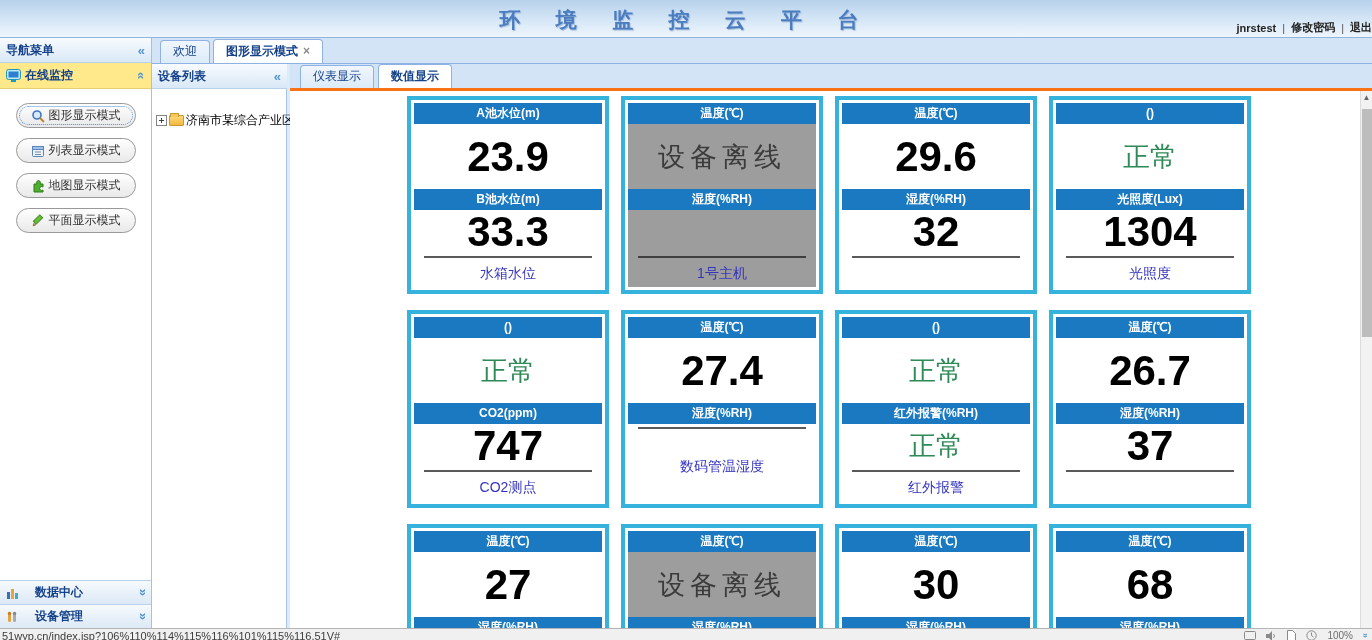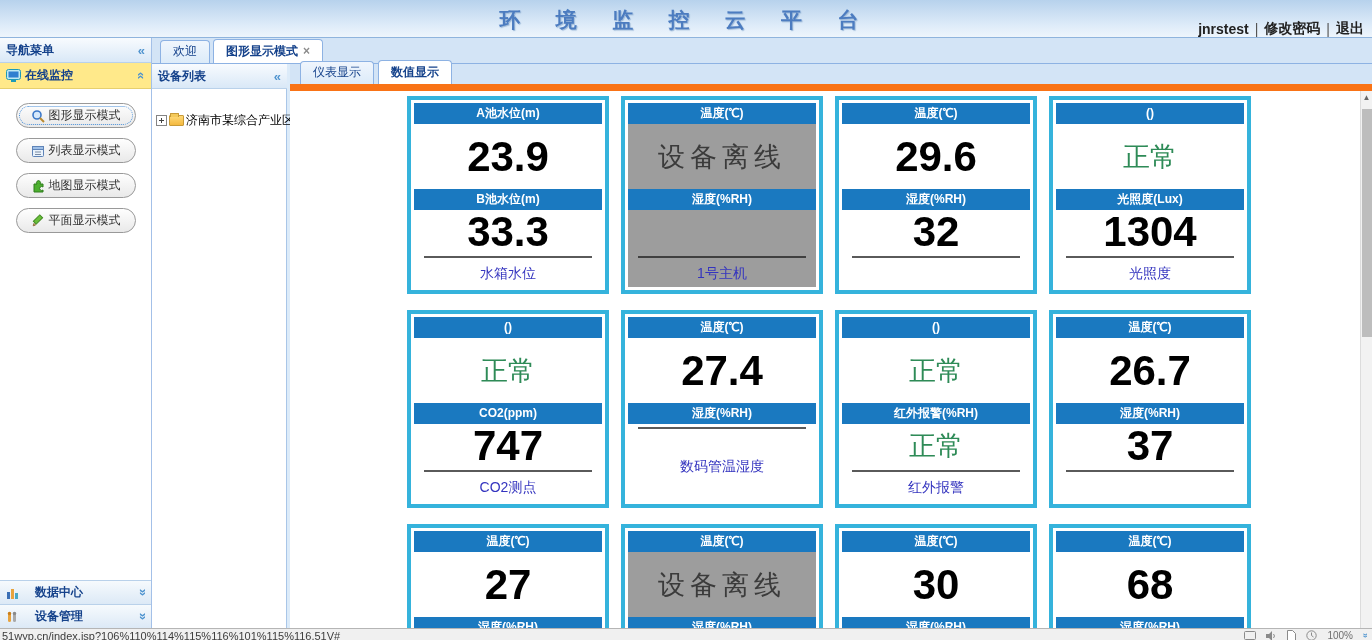--- a/index.html
+++ b/index.html
@@ -6,21 +6,21 @@
   html,body { width:1372px; height:640px; overflow:hidden;
     font-family:"Liberation Sans", sans-serif; background:#fff; }
 
   
   .banner { position:relative; height:38px;
     background:linear-gradient(#b7d2ec,#dfecf9 70%,#eef5fc);
     border-bottom:1px solid #8fb4dd; }
   .banner-title { position:absolute; left:0; right:0; top:6px; text-align:center;
     font-size:21px; font-weight:bold; color:#4c7cc0; letter-spacing:14px;
     font-family:"DejaVu Serif", serif; text-shadow:1px 1px 1px #9db9d8; }
-  .user-area { position:absolute; right:8px; top:20px; font-size:14px; font-weight:bold;
+  .user-area { position:absolute; right:0; top:20px; font-size:11px; font-weight:bold;
     color:#222; display:flex; gap:6px; align-items:center; }
   .user-area .sep { color:#555; font-weight:normal; }
   .user-area a { color:#222; text-decoration:none; cursor:pointer; }
 
   
   .frame { display:flex; height:590px; }
 
   
   .nav { width:152px; border-right:1px solid #a3c0e8; display:flex; flex-direction:column; background:#fff; }
   .panel-hd { height:25px; display:flex; align-items:center; padding:0 6px;
@@ -66,21 +66,21 @@
   .plusbox:before, .plusbox:after { content:""; position:absolute; background:#444; }
   .plusbox:before { left:2px; right:2px; top:4px; height:1px; }
   .plusbox:after  { top:2px; bottom:2px; left:4px; width:1px; }
   .folder { width:15px; height:11px; background:linear-gradient(#ffd977,#f4b93f);
     border:1px solid #c89a37; border-radius:1px; position:relative; flex:none; }
   .folder:before { content:""; position:absolute; top:-3px; left:0; width:7px; height:3px;
     background:#f4c95a; border:1px solid #c89a37; border-bottom:none; border-radius:1px 1px 0 0; }
 
   
   .viewpanel { flex:1; display:flex; flex-direction:column; min-width:0; position:relative; }
-  .viewtabs { height:27px; background:#d3e4f6; border-bottom:7px solid #f97316;
+  .viewtabs { height:27px; background:#d3e4f6; border-bottom:3px solid #f97316;
     display:flex; align-items:flex-end; padding-left:10px; gap:4px; }
   .view-content { flex:1; background:#fff; overflow:hidden; position:relative; }
 
   .cards-grid { margin:5px 0 0 117px; display:grid; grid-template-columns:repeat(4,202px);
     gap:16px 12px; }
   .card { width:202px; height:198px; border:4px solid #35b3dc; background:#fff; padding:3px;
     display:flex; flex-direction:column; }
   .c-head { height:21px; line-height:21px; background:#1a79c0; color:#fff; font-size:12px;
     font-weight:bold; text-align:center; white-space:nowrap; overflow:hidden; }
   .c-val { display:flex; align-items:center; justify-content:center; background:#fff; overflow:hidden; }

